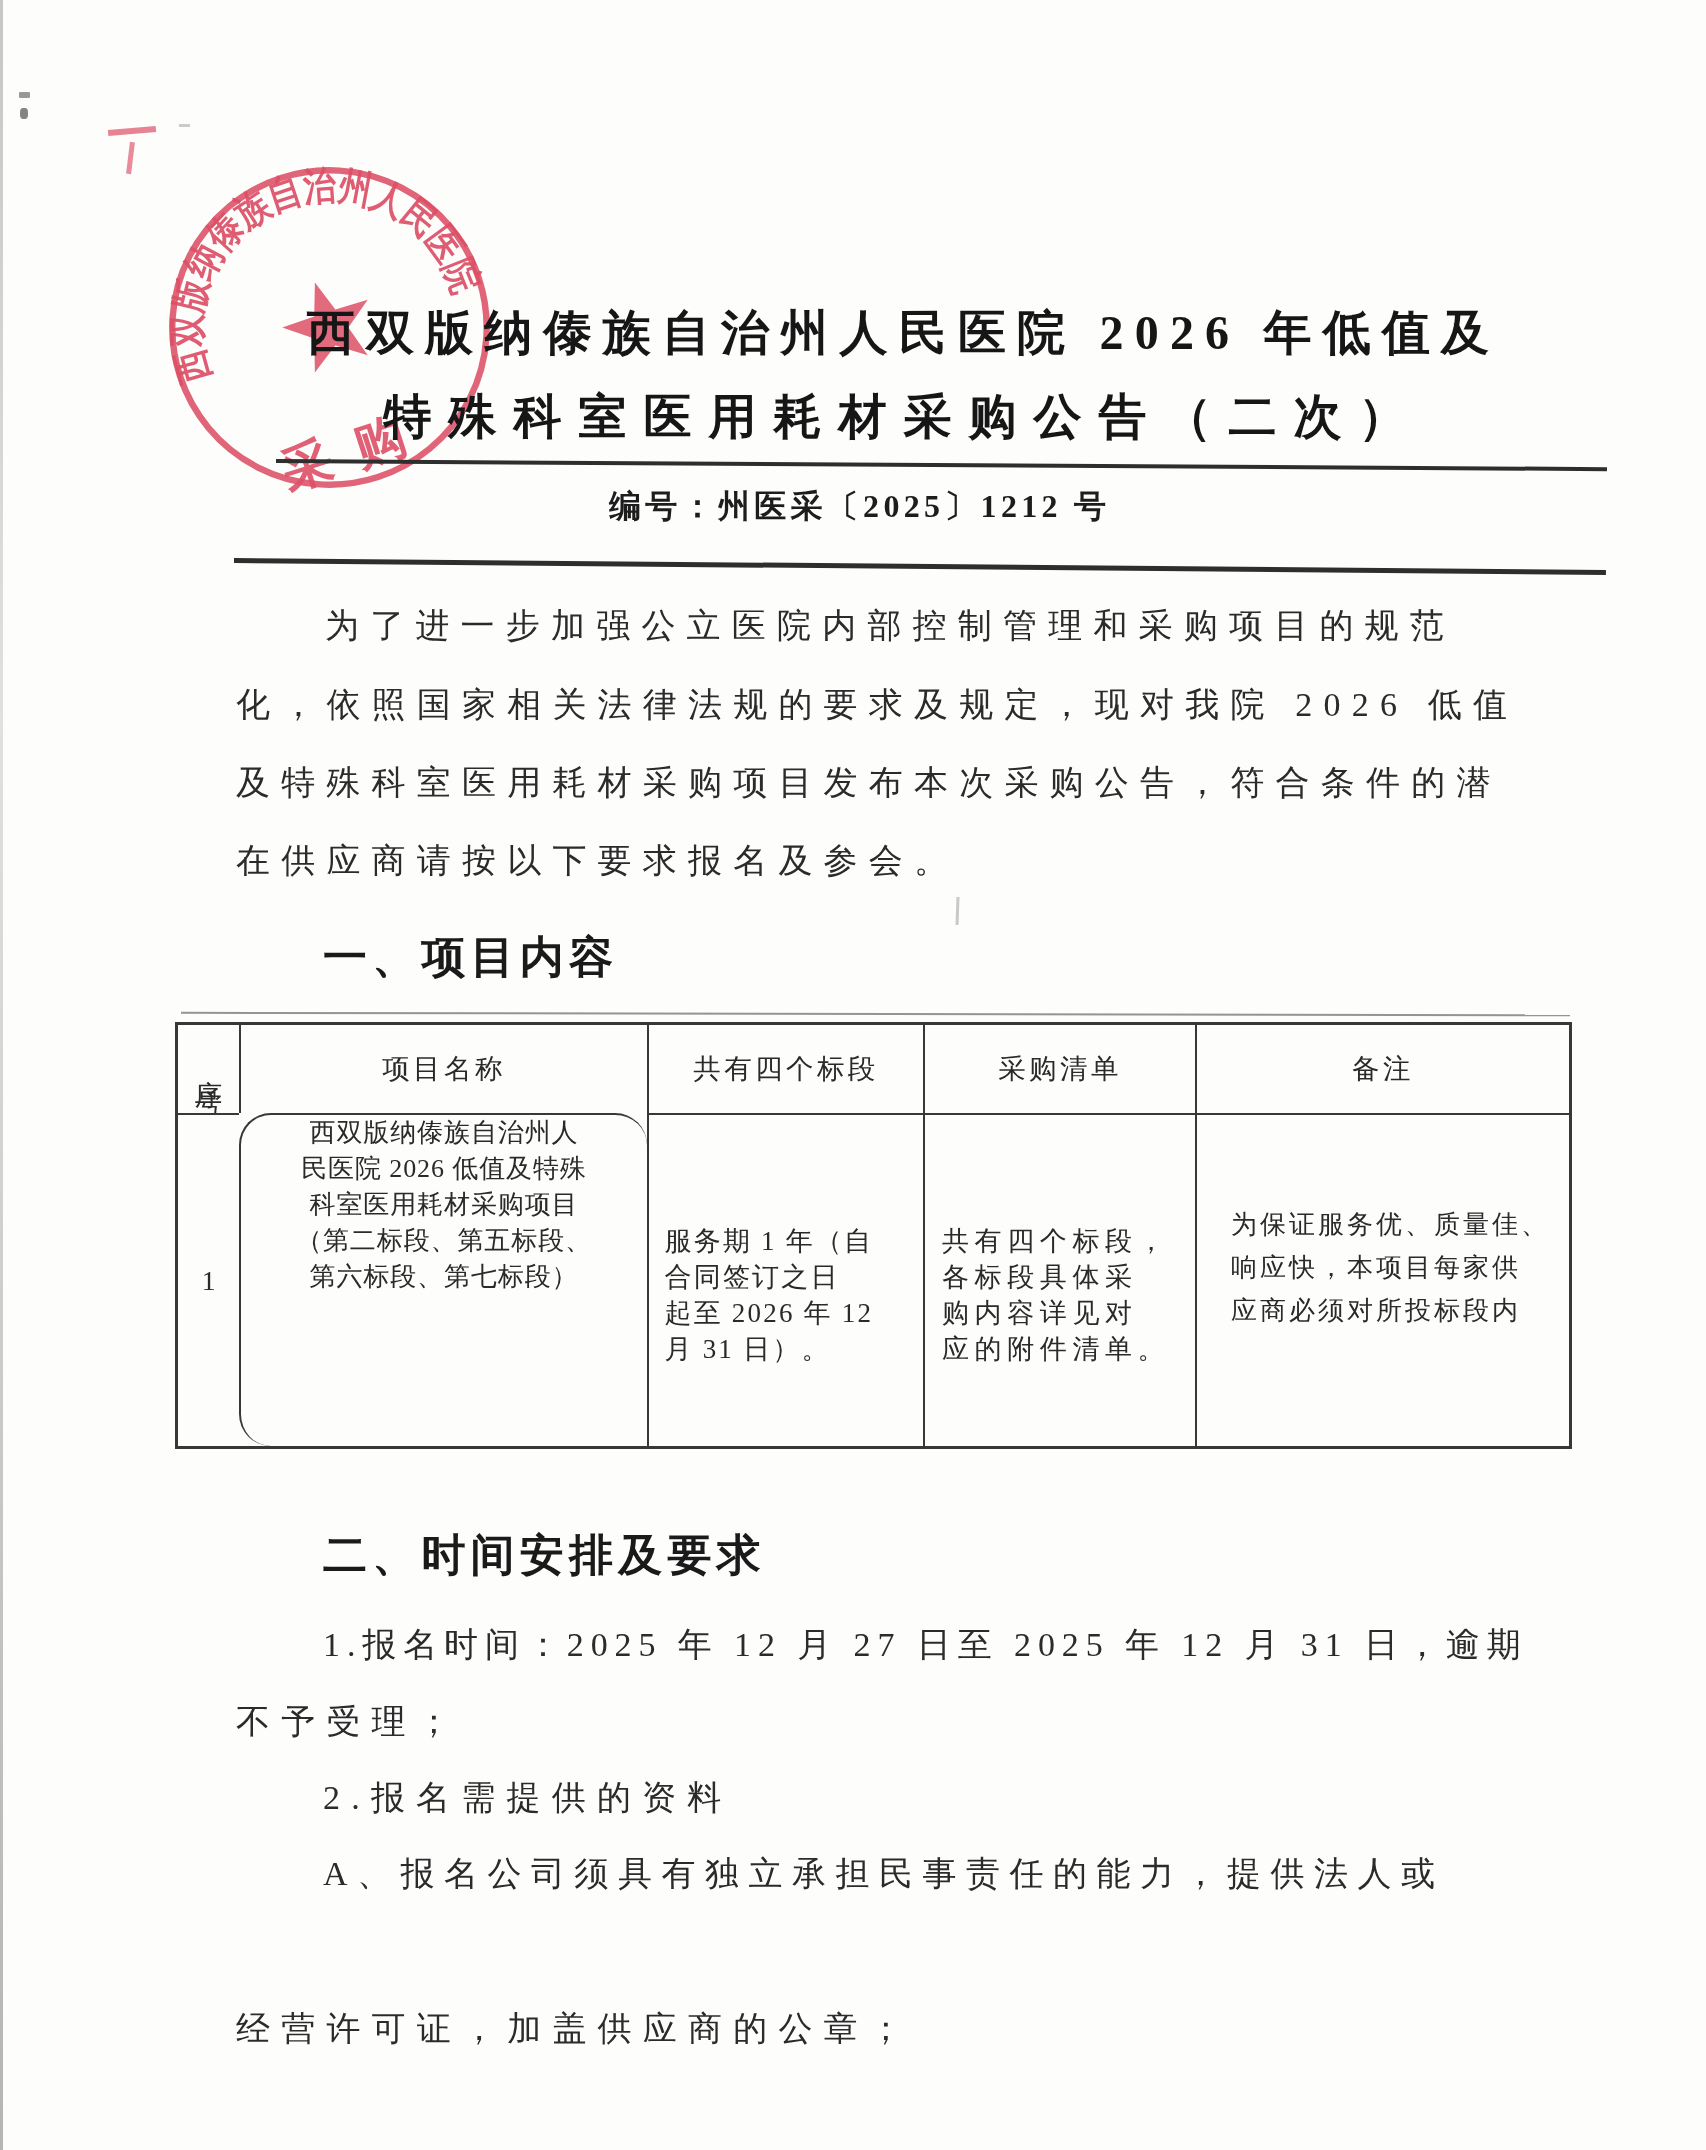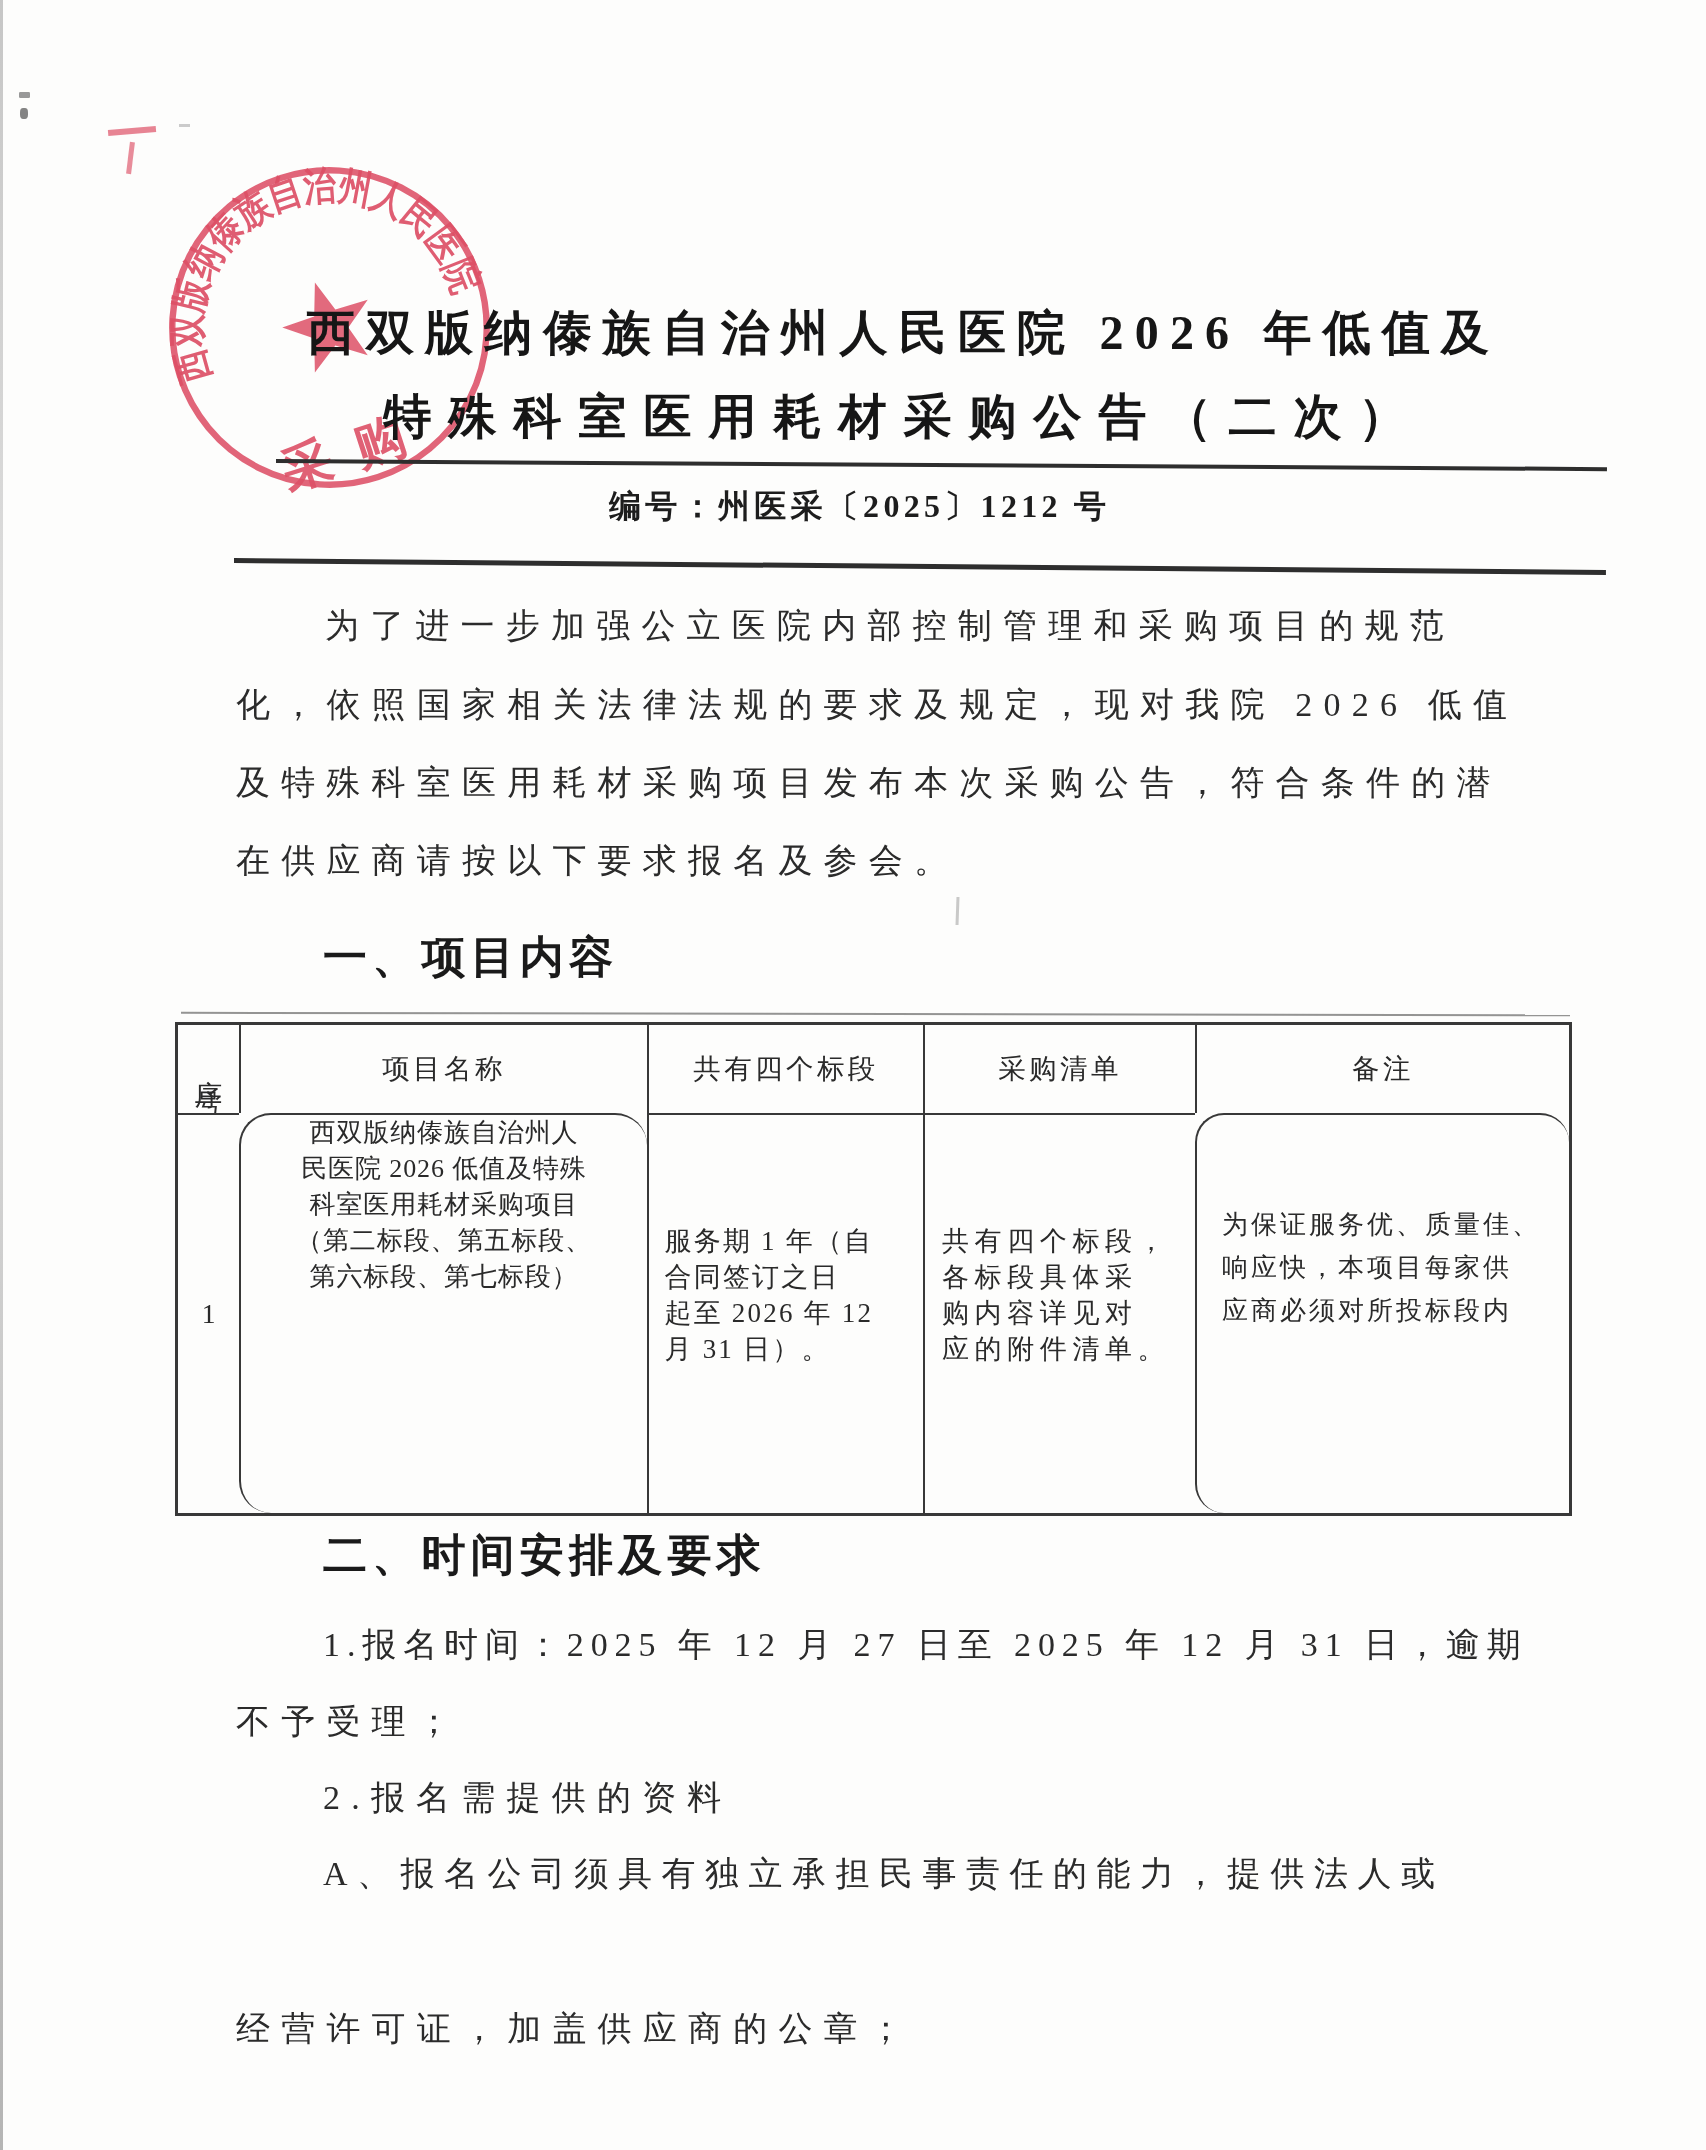--- a/index.html
+++ b/index.html
@@ -40,36 +40,36 @@
   .s20{left:323px;top:1622px;letter-spacing:6.9px;}
   .s21{left:236px;top:1699px;}
   .s22{left:323px;top:1775px;}
   .s23{left:323px;top:1851px;letter-spacing:9.5px;}
   .s24{left:236px;top:1930px;letter-spacing:9.5px;}
   .s25{left:236px;top:2006px;}
 
   
   .tbl-echo{position:absolute;left:181px;top:1013px;width:1389px;height:1.7px;background:#666;
     opacity:.7;transform:rotate(0.1deg);}
-  .tbl{position:absolute;left:175px;top:1022px;width:1397px;height:494px;
+  .tbl{position:absolute;left:175px;top:1022px;width:1397px;height:427px;
     border:3px solid #383838;box-sizing:border-box;display:grid;
     grid-template-columns:61px 408px 276px 272px 1fr;
     grid-template-rows:88px 1fr;background:transparent;color:#2a2a2a;}
   .cell{border-left:2.2px solid #383838;border-top:2.2px solid #383838;box-sizing:border-box;
     overflow:hidden;}
   .cell.cf{border-left:none;}
   .cell.rf{border-top:none;}
   .hd{display:flex;align-items:center;justify-content:center;font-size:27.5px;letter-spacing:3.4px;}
   .hd-index span{writing-mode:vertical-rl;text-orientation:upright;letter-spacing:11.2px;}
   .cell-idx{display:flex;align-items:center;justify-content:center;font-size:27.5px;}
   .cell-name{text-align:center;font-size:26px;line-height:36px;letter-spacing:0.9px;border-radius:32px;}
   .cell-term{padding-top:108px;padding-left:15.5px;font-size:27px;line-height:36px;letter-spacing:2.2px;}
   .cell-list{padding-top:108px;padding-left:17px;font-size:27px;line-height:36px;letter-spacing:5.6px;}
-  .cell-remark{padding-top:88px;padding-left:25px;padding-right:8.6px;font-size:26px;
-    line-height:43px;letter-spacing:3px;border-radius:29px;}
+  .cell-remark{padding-top:88px;padding-left:34px;padding-right:8.6px;font-size:26px;
+    line-height:43px;letter-spacing:3px;}
   .cell div{white-space:nowrap;}
 
   
   .edge-left{position:absolute;left:0;top:0;width:3px;height:2409px;opacity:.55;
     background:linear-gradient(180deg,#9a9a9a 0%,#c9c9c9 30%,#8f8f8f 70%,#6f6f6f 100%);}
   .speck1{position:absolute;left:19px;top:92px;width:11.2px;height:6px;background:#555;opacity:.6;border-radius:1.3px;}
   .speck2{position:absolute;left:20px;top:108px;width:7.7px;height:11.2px;background:#444;opacity:.65;border-radius:40%;}
   .speck3{position:absolute;left:179px;top:124px;width:11.2px;height:3.4px;background:#999;opacity:.5;}
   .red-dash-h{position:absolute;left:108px;top:128px;width:48px;height:5.6px;background:#dd5066;
     opacity:.7;transform:rotate(-5deg);}

